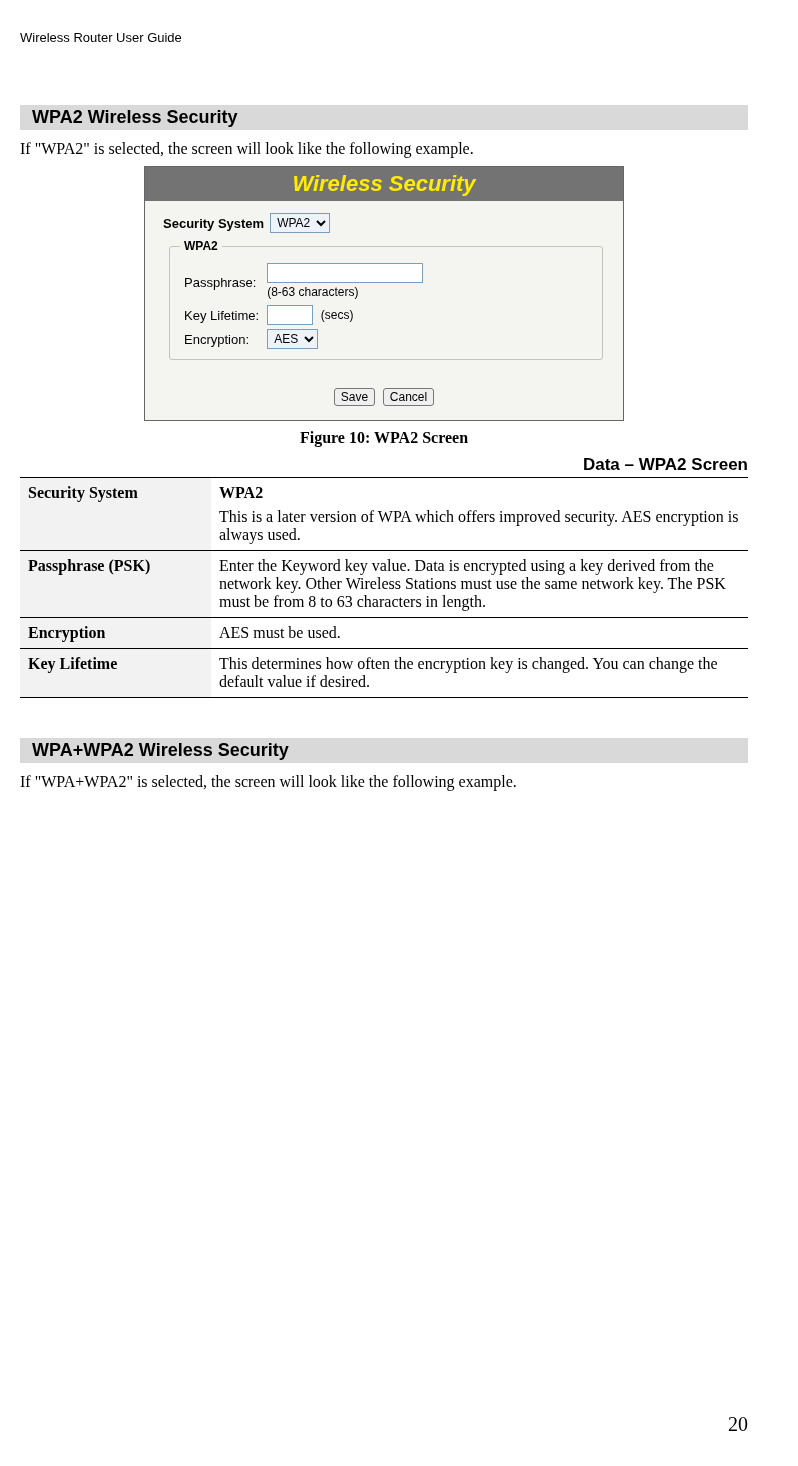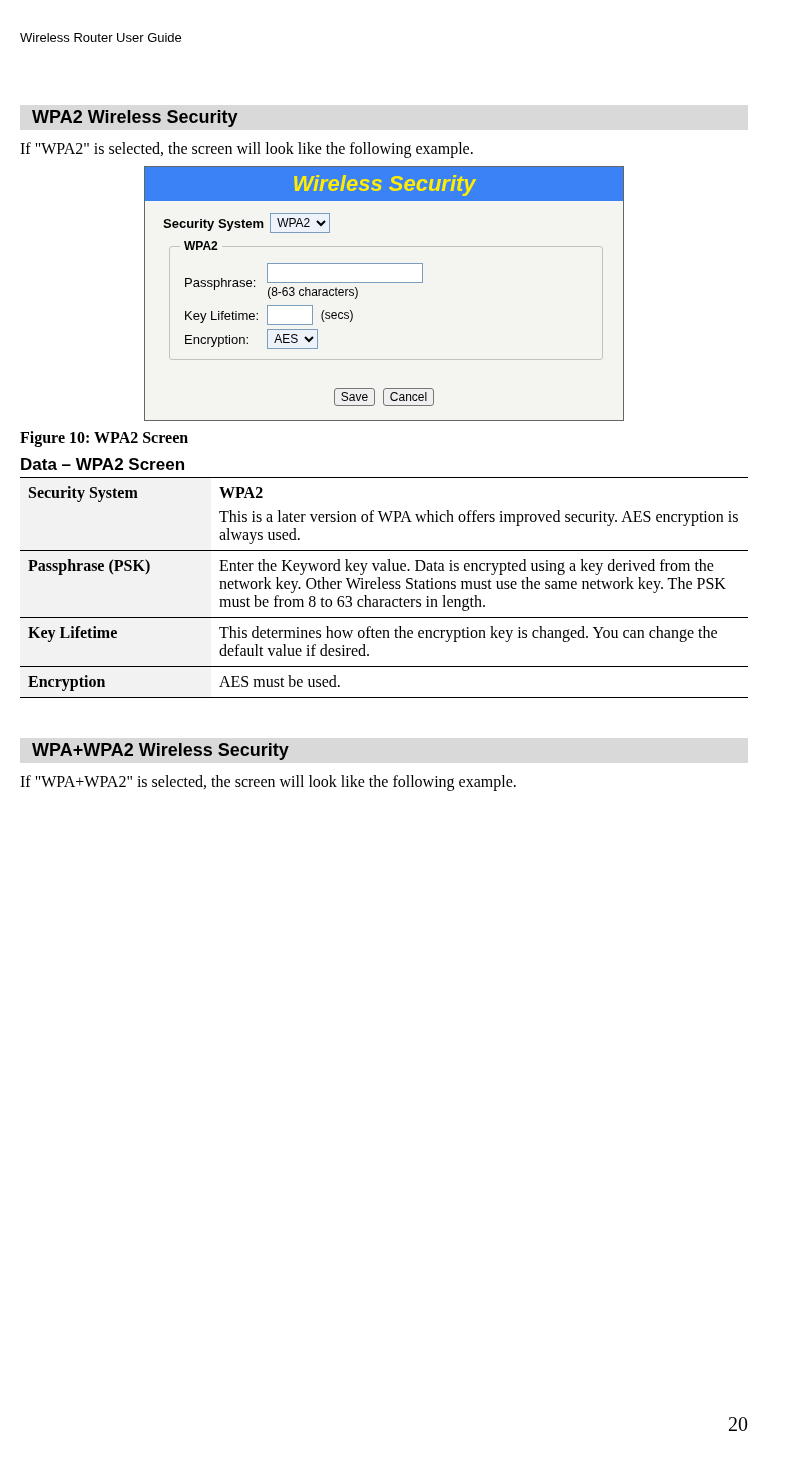--- a/index.html
+++ b/index.html
@@ -35,21 +35,21 @@
     font-size: 16px;
     margin: 8px 0 8px 0;
   }
   .figure-holder {
     width: 480px;
     margin: 8px auto 4px auto;
     border: 1px solid #666;
     box-sizing: border-box;
   }
   .fig-title-bar {
-    background: #3b82f6;
+    background: #737373;
     color: #ffec00;
     font-family: Arial, Helvetica, sans-serif;
     font-weight: bold;
     font-size: 22px;
     font-style: italic;
     text-align: center;
     padding: 4px 0;
   }
   .fig-body {
     background: #f4f4f0;
@@ -106,30 +106,31 @@
   }
   .fig-btn-row-center {
     text-align: center;
     margin-top: 28px;
   }
   .fig-btn-row-right {
     text-align: right;
     margin-top: 12px;
   }
   .fig-caption {
-    text-align: left;
+    text-align: center;
     font-weight: bold;
     font-size: 16px;
     margin: 8px 0 8px 0;
   }
   .sub-heading {
     font-family: Arial, Helvetica, sans-serif;
     font-weight: bold;
     font-size: 17px;
     margin: 4px 0 2px 0;
+    text-align: right;
   }
   table.data-table {
     width: 100%;
     border-collapse: collapse;
     font-size: 16px;
   }
   table.data-table td {
     border-top: 1px solid #000;
     border-bottom: 1px solid #000;
     padding: 6px 8px;
@@ -235,29 +236,29 @@
         <p class="cell-body">This is a later version of WPA which offers improved security. AES encryption is always used.</p>
       </td>
     </tr>
     <tr>
       <td class="key-col">Passphrase (PSK)</td>
       <td>
         <p class="cell-body">Enter the Keyword key value. Data is encrypted using a key derived from the network key. Other Wireless Stations must use the same network key. The PSK must be from 8 to 63 characters in length.</p>
       </td>
     </tr>
     <tr>
+      <td class="key-col">Encryption</td>
+      <td>
+        <p class="cell-body">AES must be used.</p>
+      </td>
+    </tr>
+    <tr>
       <td class="key-col">Key Lifetime</td>
       <td>
         <p class="cell-body">This determines how often the encryption key is changed. You can change the default value if desired.</p>
-      </td>
-    </tr>
-    <tr>
-      <td class="key-col">Encryption</td>
-      <td>
-        <p class="cell-body">AES must be used.</p>
       </td>
     </tr>
   </tbody>
     </table>
 
   <div style="height:40px;"></div>
 
   <div class="section-heading">WPA+WPA2 Wireless Security</div>
 
   <p class="body-p">If "WPA+WPA2" is selected, the screen will look like the following example.</p>

